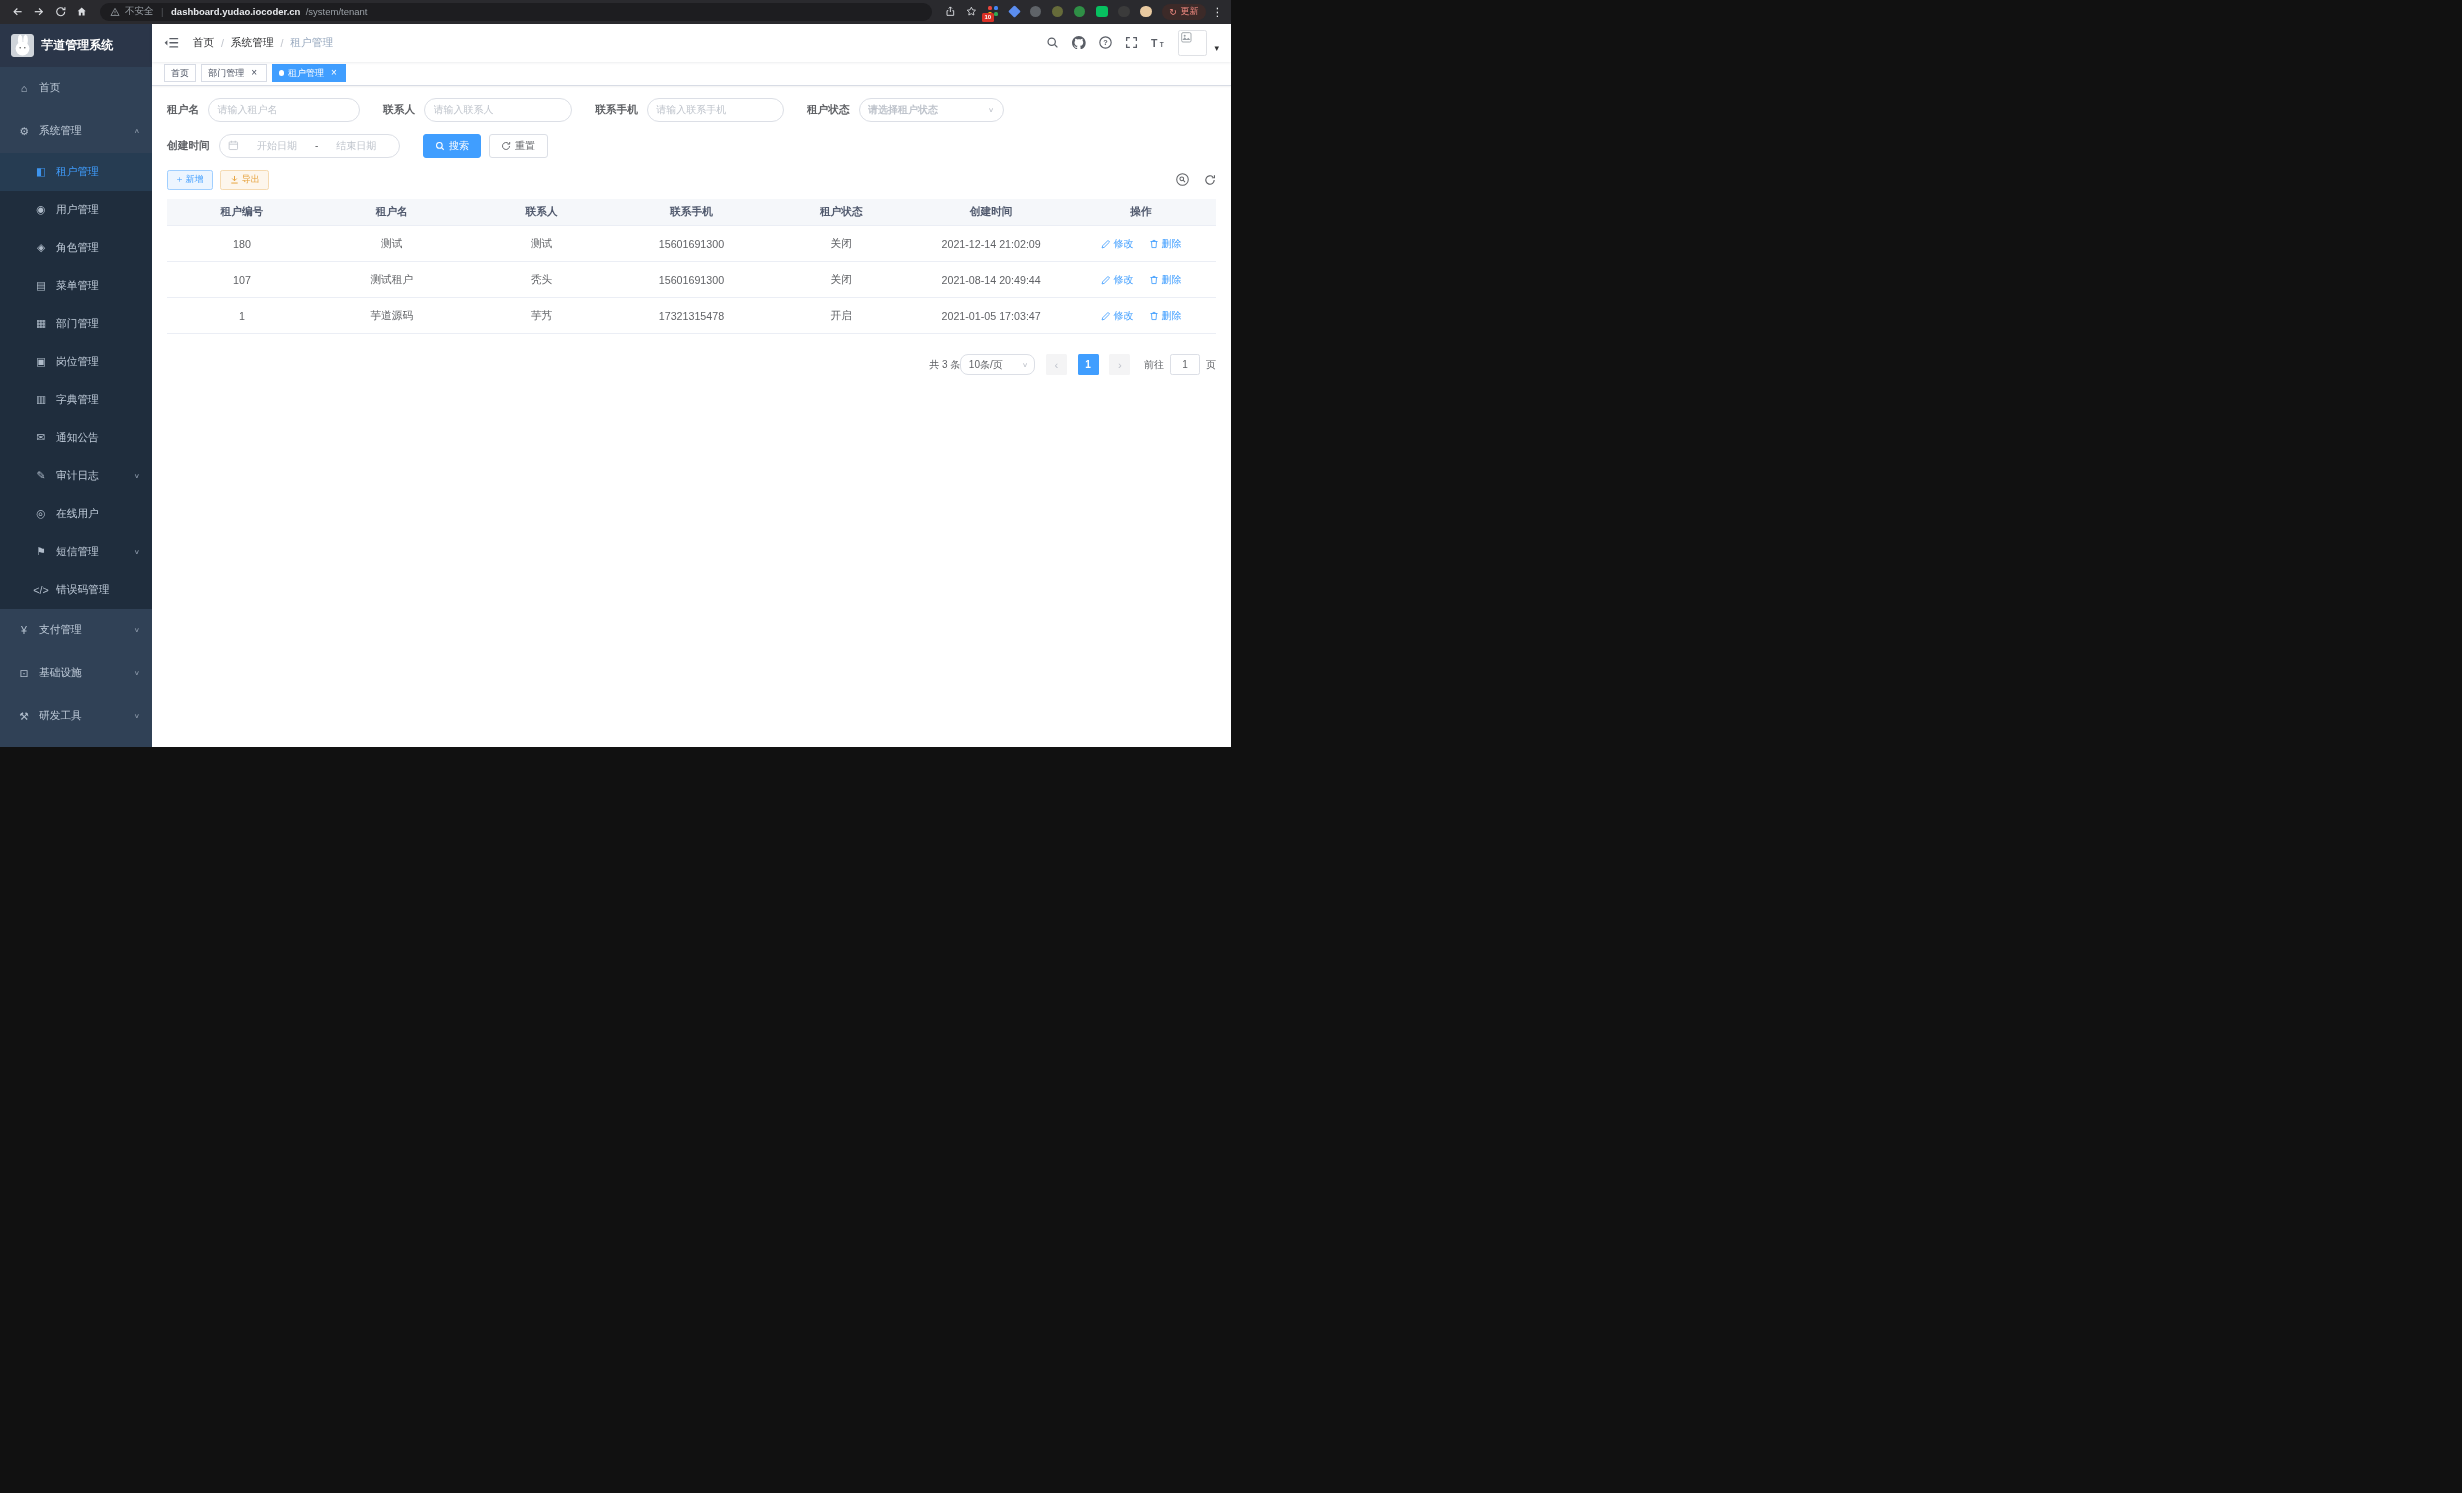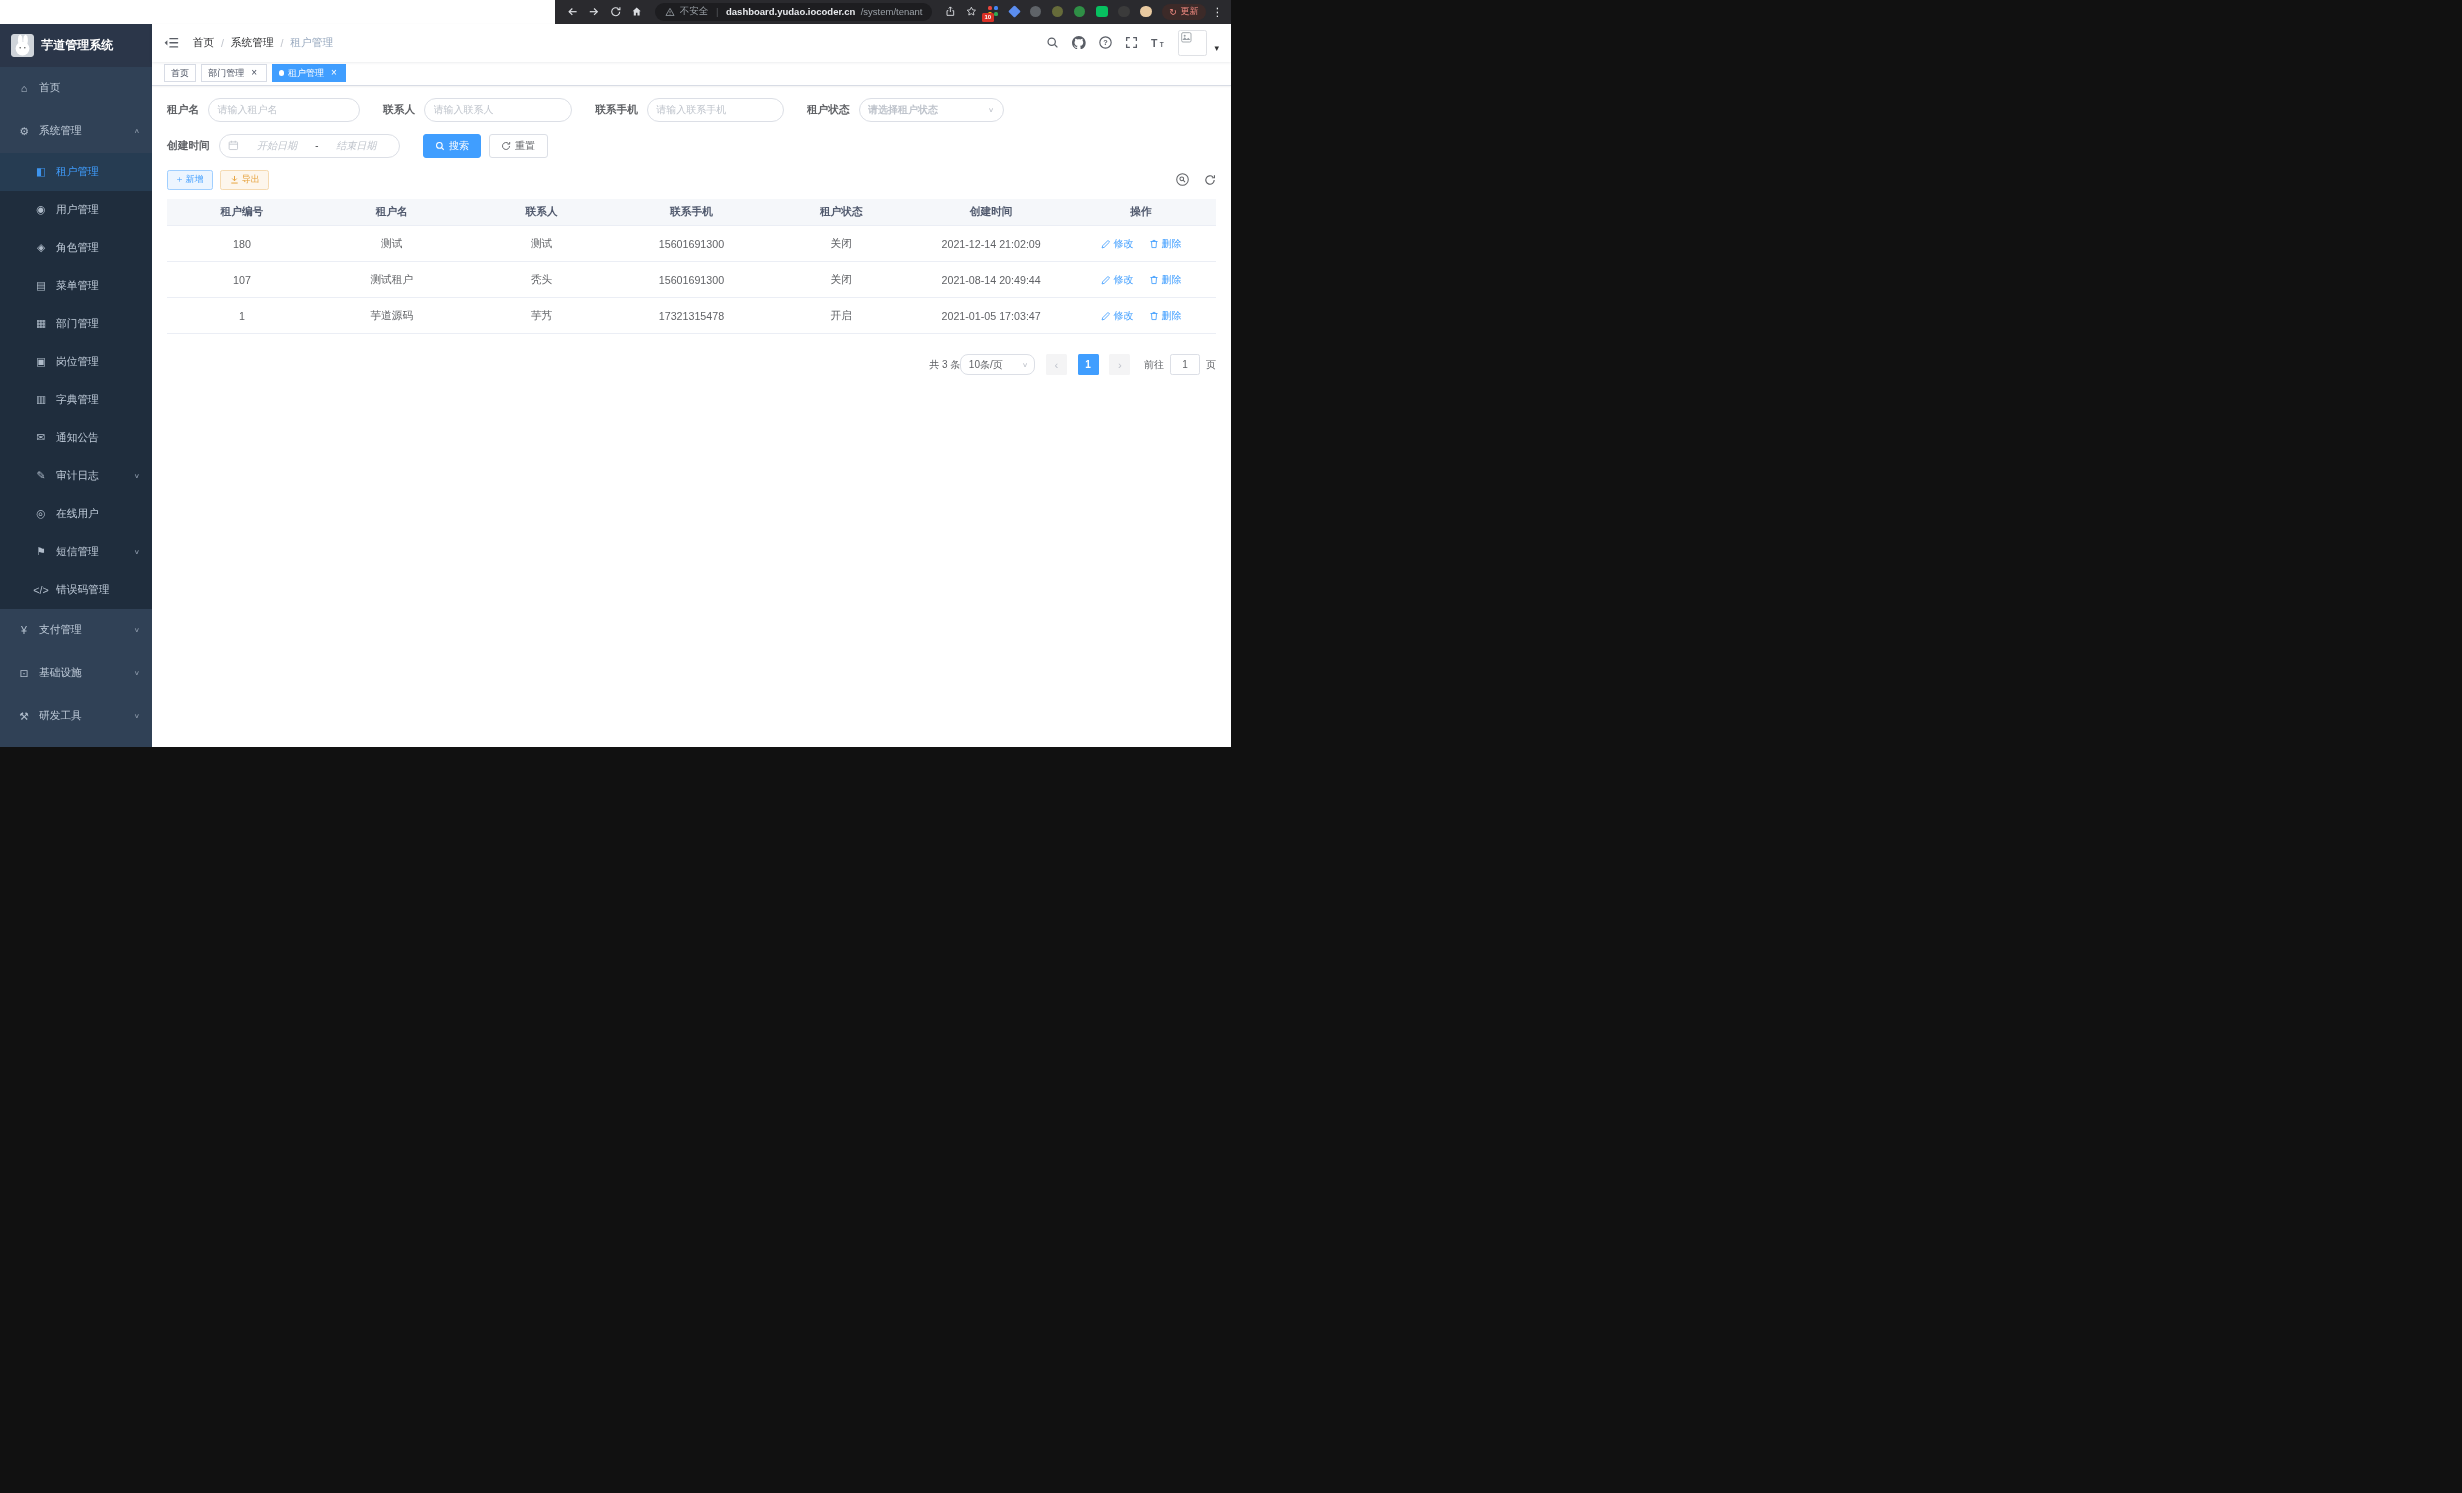--- a/index.html
+++ b/index.html
@@ -1,18 +1,18 @@
 <!DOCTYPE html>
 <html style="font-size:12px"><head>
 <meta charset="utf-8">
 <style>
   *{box-sizing:border-box;margin:0;padding:0;}
   html,body{background:#111;}
   body{font-family:"Liberation Sans","DejaVu Sans",sans-serif;}
-  .screen{width:1231px;height:747px;background:#fff;display:flex;flex-direction:column;overflow:hidden;position:relative;align-items:flex-end;}
+  .screen{width:1231px;height:747px;background:#fff;display:flex;flex-direction:column;overflow:hidden;position:relative;}
 
   
   .browser-bar{height:23.6px;background:#2a2a2e;display:flex;align-items:center;padding:0 7.6px;gap:1.5px;flex:none;color:#c6c9ce;}
   .b-ic{width:20px;height:20px;display:flex;align-items:center;justify-content:center;color:#dadce0;flex:none;cursor:pointer;}
   .addr{flex:1;height:17.5px;margin:0 6px;background:#1d1d20;border-radius:9px;display:flex;align-items:center;padding:0 10px;gap:5.3px;font-size:9.5px;min-width:0;}
   .warn-ic{color:#9aa0a6;display:flex;}
   .addr-sec{color:#9aa0a6;}
   .addr-sep{color:#54575c;margin:0 2.3px;}
   .addr-host{color:#e8eaed;font-weight:700;}
   .addr-path{color:#9aa0a6;}
@@ -66,21 +66,21 @@
   .content{flex:1;padding:12px 15px 0;overflow:hidden;background:#fff;}
   .form-row{display:flex;align-items:center;margin-bottom:12px;}
   .form-item{display:flex;align-items:center;margin-right:23px;}
   .f-label{font-size:10.7px;font-weight:700;color:#606266;margin-right:9px;white-space:nowrap;}
   .el-input{height:24px;border:0.8px solid #dcdfe6;border-radius:12px;background:#fff;display:flex;align-items:center;padding:0 8.4px;font-size:10px;color:#606266;}
   .el-input input{border:none;outline:none;width:100%;font-size:10px;color:#606266;font-family:inherit;background:transparent;}
   .el-input input::placeholder{color:#bfc4cc;}
   .w1{width:152px;} .w2{width:148px;} .w3{width:137px;} .w4{width:145px;}
   .placeholder{color:#bfc4cc;flex:1;white-space:nowrap;overflow:hidden;font-weight:bold;}
   .select-caret{color:#c0c4cc;font-size:8.4px;margin-left:auto;transform:scaleY(.8);flex:none;}
-  .date-range{width:181px;gap:4px;font-style:italic;}
+  .date-range{width:181px;gap:4px;}
   .date-range .ph{flex:1;text-align:center;color:#bfc4cc;white-space:nowrap;}
   .date-sep{color:#606266;flex:none;}
   .cal-ic{color:#c0c4cc;display:flex;flex:none;}
 
   .btn{display:inline-flex;align-items:center;justify-content:center;gap:3.8px;height:24px;padding:0 11.4px;border-radius:3px;font-size:10px;cursor:pointer;border:0.8px solid #dcdfe6;background:#fff;color:#606266;font-family:Liberation Serif, serif;white-space:nowrap;}
   .btn .ic{display:flex;}
   .btn-primary{background:#409eff;border-color:#409eff;color:#fff;}
   .ml10{margin-left:7.6px;}
   .btn-mini{height:20px;padding:0 8.4px;font-size:9px;border-radius:2.3px;gap:3px;}
   .btn-plain-primary{background:#ecf5ff;border-color:#a0cfff;color:#409eff;}

